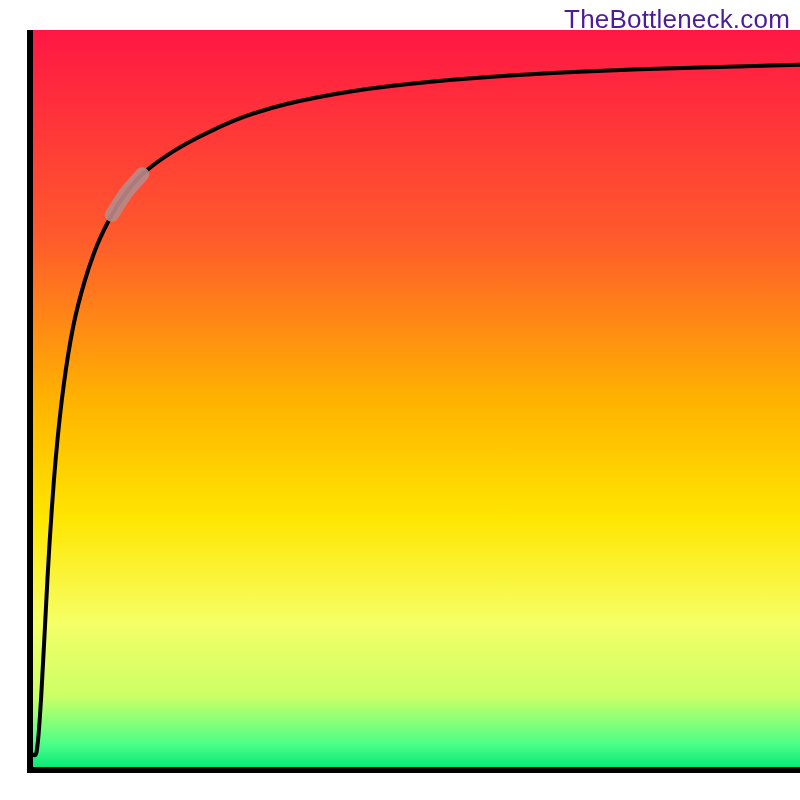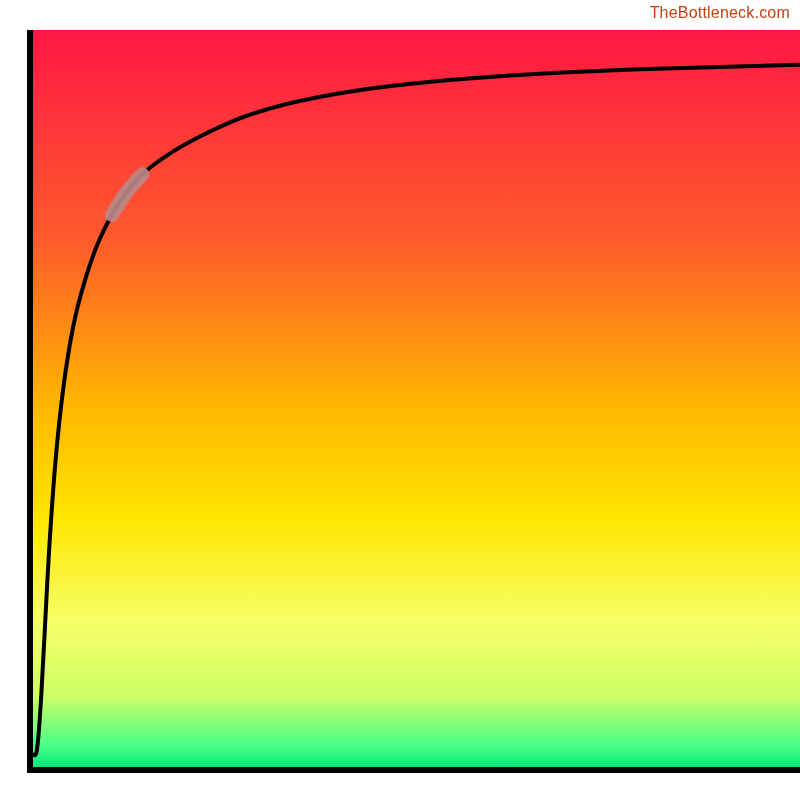--- a/index.html
+++ b/index.html
@@ -13,22 +13,22 @@
   .stage {
     position: relative;
     width: 800px;
     height: 800px;
     overflow: hidden;
   }
   .attribution {
     position: absolute;
     top: 4px;
     right: 10px;
-    font-size: 16px;
-    color: #c2410c;
+    font-size: 26px;
+    color: #4c1d95;
     font-weight: 500;
     z-index: 5;
     letter-spacing: 0.2px;
   }
   svg.plot {
     position: absolute;
     left: 0;
     top: 0;
     z-index: 1;
   }

